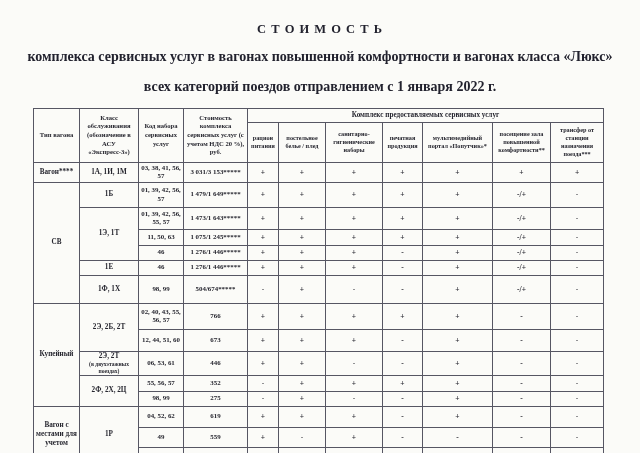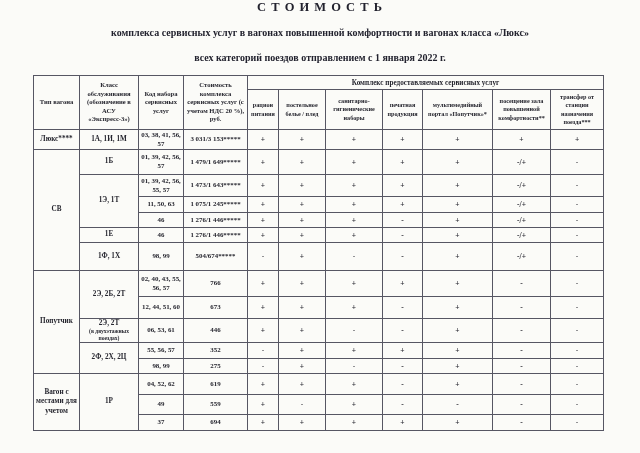--- a/index.html
+++ b/index.html
@@ -5,27 +5,27 @@
   html,body{margin:0;padding:0;}
   body{
     width:640px;height:453px;
     background:#fbfbf8;
     font-family:"Liberation Serif", serif;
     color:#22222e;
     overflow:hidden;
     position:relative;
   }
   .page{position:absolute;top:0;left:0;width:640px;height:453px;}
-  .title-block{ text-align:center; }
+  .title-block{ text-align:center; padding-top:22px; }
   .title-main{
     font-size:12.5px;font-weight:700;letter-spacing:1px;
     margin:0 0 4px 0;
   }
   .title-sub{
-    font-size:10px;font-weight:700;margin:11px 0;line-height:1.35;
+    font-size:14px;font-weight:700;margin:11px 0;line-height:1.35;
   }
   table.doc{
     border-collapse:collapse;
     table-layout:fixed;
     width:570px;
     margin:10px 0 0 33px;
   }
   table.doc td, table.doc th{
     border:1px solid #565663;
     text-align:center;
@@ -82,21 +82,21 @@
       <th class="hdr-svc">рацион питания</th>
       <th class="hdr-svc">постельное белье / плед</th>
       <th class="hdr-svc">санитарно-гигиенические наборы</th>
       <th class="hdr-svc">печатная продукция</th>
       <th class="hdr-svc">мультимедийный портал «Попутчик»*</th>
       <th class="hdr-svc">посещение зала повышенной комфортности**</th>
       <th class="hdr-svc">трансфер от станции назначения поезда***</th>
     </tr>
 
     <tr style="height:20px">
-      <td class="type-cell">Люкс****</td>
+      <td class="type-cell">Вагон****</td>
       <td class="class-cell">1А, 1И, 1М</td>
       <td class="code-cell">03, 38, 41, 56, 57</td>
       <td class="cost-cell">3 031/3 153*****</td>
       <td class="mark-cell">+</td>
       <td class="mark-cell">+</td>
       <td class="mark-cell">+</td>
       <td class="mark-cell">+</td>
       <td class="mark-cell">+</td>
       <td class="mark-cell">+</td>
       <td class="mark-cell">+</td>
@@ -171,21 +171,21 @@
       <td class="mark-cell">-</td>
       <td class="mark-cell">+</td>
       <td class="mark-cell">-</td>
       <td class="mark-cell">-</td>
       <td class="mark-cell">+</td>
       <td class="mark-cell">-/+</td>
       <td class="mark-cell">-</td>
     </tr>
 
     <tr style="height:26px">
-      <td class="type-cell" rowspan="5">Попутчик</td>
+      <td class="type-cell" rowspan="5">Купейный</td>
       <td class="class-cell" rowspan="2">2Э, 2Б, 2Т</td>
       <td class="code-cell">02, 40, 43, 55, 56, 57</td>
       <td class="cost-cell">766</td>
       <td class="mark-cell">+</td>
       <td class="mark-cell">+</td>
       <td class="mark-cell">+</td>
       <td class="mark-cell">+</td>
       <td class="mark-cell">+</td>
       <td class="mark-cell">-</td>
       <td class="mark-cell">-</td>

